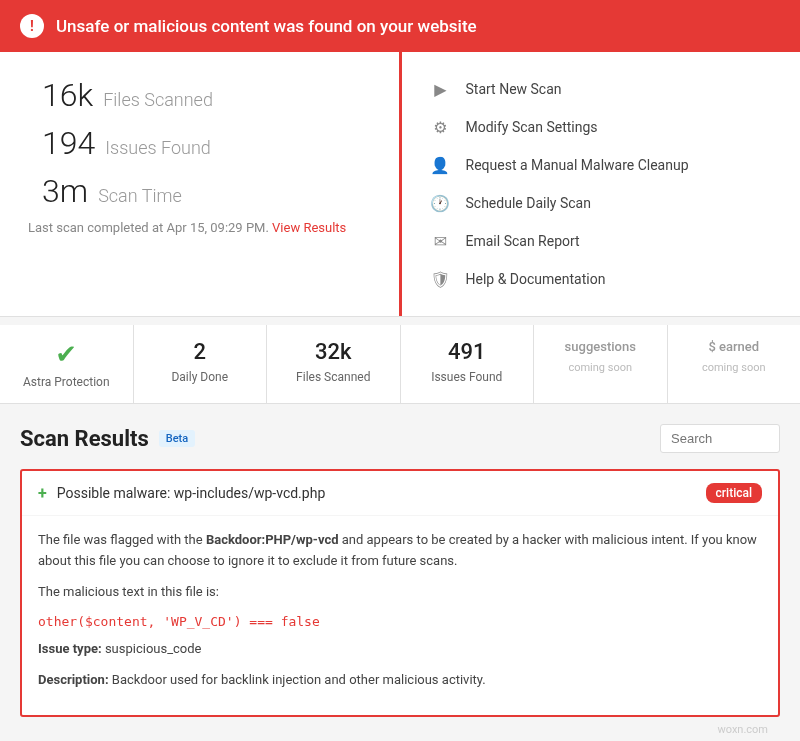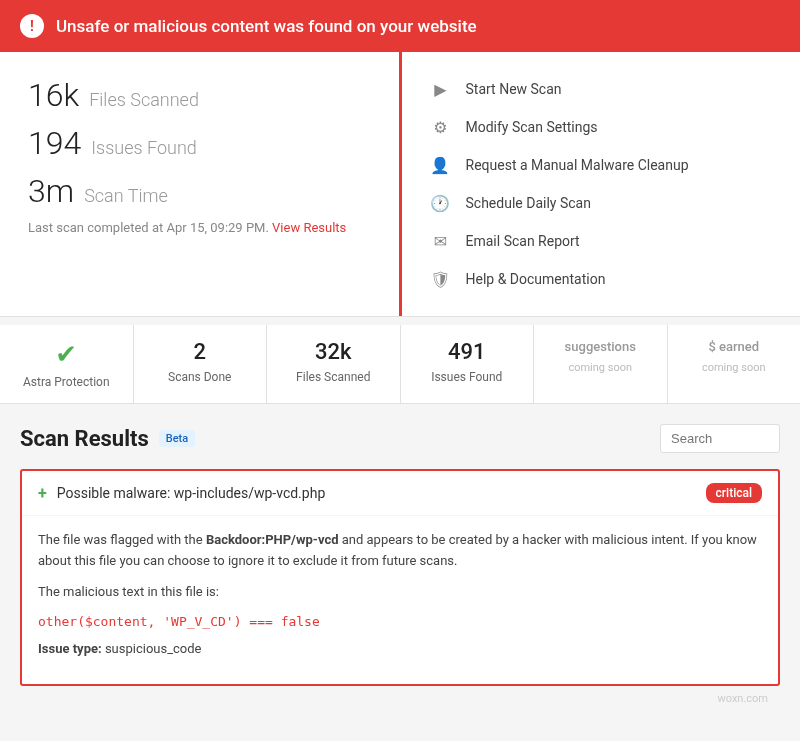--- a/index.html
+++ b/index.html
@@ -36,20 +36,21 @@
     .stats-left {
       padding: 24px 28px;
       flex: 1;
       border-right: 3px solid #e53935;
     }
     .stat-row {
       display: flex;
       align-items: baseline;
       gap: 10px;
       margin-bottom: 10px;
+      margin-left: 14px;
     }
     .stat-number {
       font-size: 32px;
       font-weight: 300;
       color: #222;
     }
     .stat-label {
       font-size: 18px;
       color: #999;
       font-weight: 300;
@@ -276,21 +277,21 @@
   </div>
 </div>
 
 <div class="metrics-bar">
   <div class="metric-item">
     <span class="metric-check">✔</span>
     <span class="metric-label">Astra Protection</span>
   </div>
   <div class="metric-item">
     <span class="metric-value">2</span>
-    <span class="metric-label">Scans Done</span>
+    <span class="metric-label">Daily Done</span>
   </div>
   <div class="metric-item">
     <span class="metric-value">32k</span>
     <span class="metric-label">Files Scanned</span>
   </div>
   <div class="metric-item">
     <span class="metric-value">491</span>
     <span class="metric-label">Issues Found</span>
   </div>
   <div class="metric-item metric-coming-soon">
@@ -319,17 +320,18 @@
         <span>Possible malware: wp-includes/wp-vcd.php</span>
       </div>
       <span class="critical-badge">critical</span>
     </div>
     <div class="result-card-body">
       <p>The file was flagged with the <strong>Backdoor:PHP/wp-vcd</strong> and appears to be created by a hacker with malicious intent. If you know about this file you can choose to ignore it to exclude it from future scans.</p>
       <p>The malicious text in this file is:</p>
       <div class="malicious-code">other($content, 'WP_V_CD') === false</div>
       <div class="issue-details">
         <p><strong>Issue type:</strong> <span>suspicious_code</span></p>
+        <p><strong>Description:</strong> <span>Backdoor used for backlink injection and other malicious activity.</span></p>
       </div>
     </div>
   </div>
   <div class="watermark">woxn.com</div>
 </div>
 
 </body></html>

